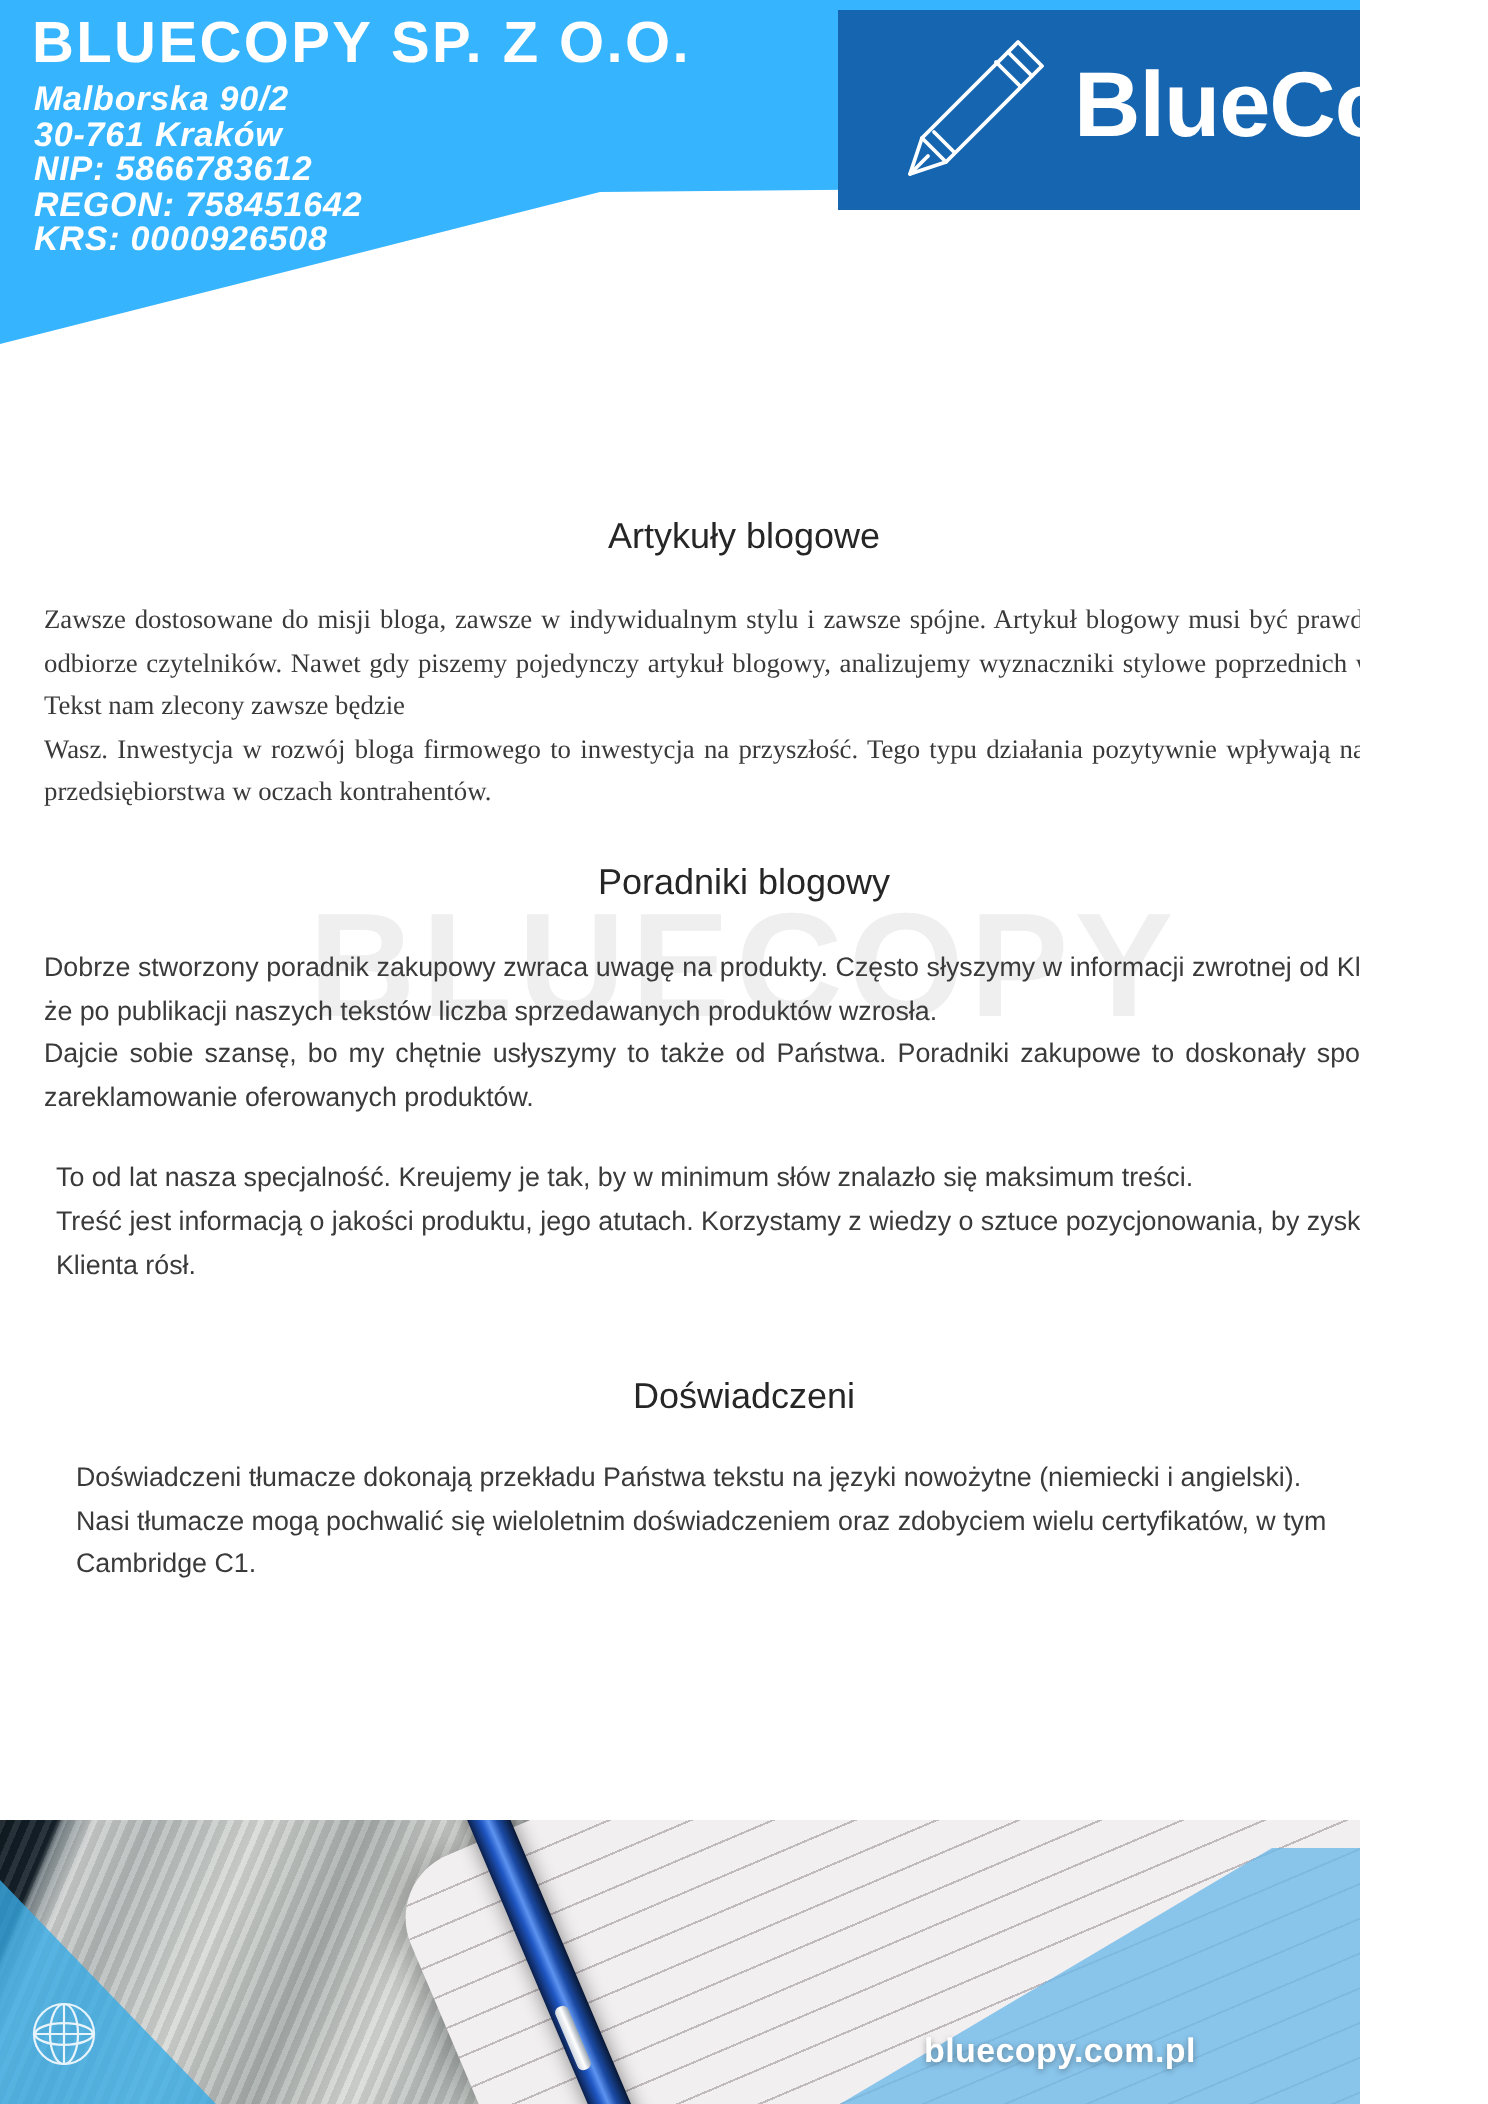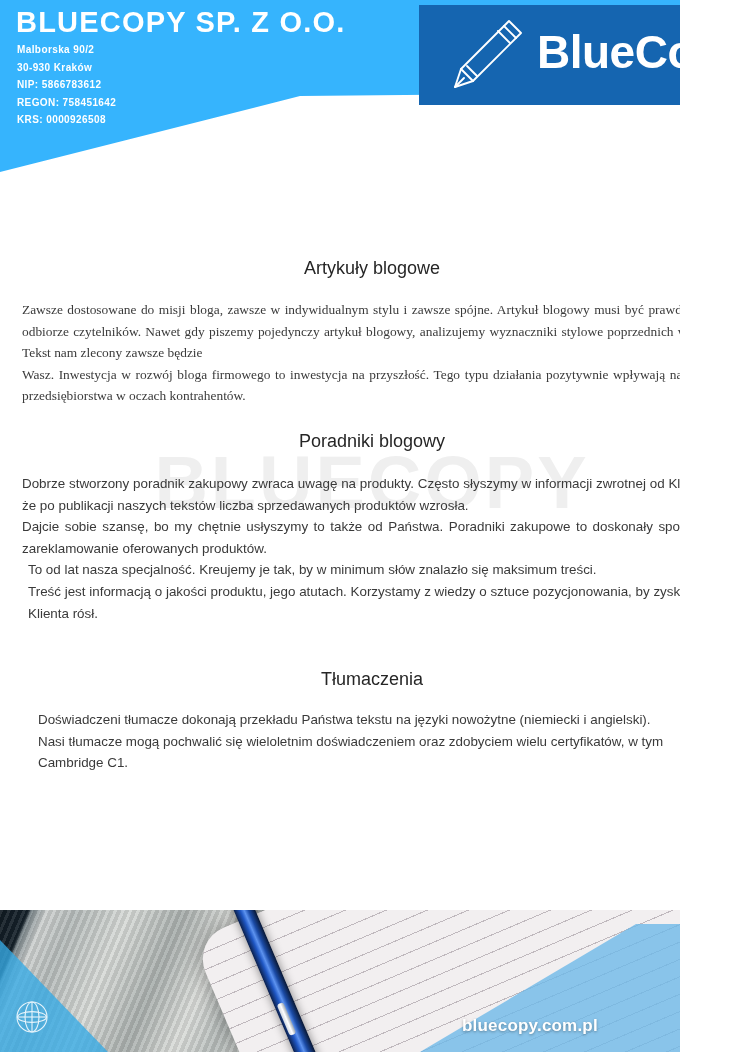--- a/index.html
+++ b/index.html
@@ -19,22 +19,23 @@
     clip-path:polygon(0 0, 744px 0, 744px 92px, 300px 96px, 0 172px);
     z-index:1;
   }
   .company-title{
     position:absolute;left:16px;top:6px;z-index:4;
     color:#ffffff;font-size:29px;font-weight:bold;letter-spacing:1.2px;
     font-family:"Liberation Sans", sans-serif;white-space:nowrap;
   }
   .company-details{
     position:absolute;left:17px;top:41px;z-index:4;
-    color:#ffffff;font-size:10px;line-height:17.5px;font-weight:bold;
+    color:#ffffff;font-size:17px;line-height:17.5px;font-weight:bold;
     letter-spacing:0.4px;
+    font-style:italic;
   }
   .company-details div{white-space:nowrap;}
 
   
   .logo-box{
     position:absolute;left:419px;top:5px;width:325px;height:100px;
     background:#1565b0;z-index:3;overflow:hidden;
   }
   .logo-pencil{position:absolute;left:30px;top:12px;width:78px;height:76px;}
   .logo-text{
@@ -65,21 +66,21 @@
     font-family:"Liberation Sans", sans-serif;
   }
   .justify > p{text-align:justify;margin:0;}
   .plain > p{text-align:left;margin:0;}
 
   .s1-head{margin-top:58px;}
   .s1-body{margin-top:20px;font-family:Liberation Serif, serif;}
   .s2-head{margin-top:24px;}
   .s2-body{margin-top:21px;}
   .s3-head{margin-top:20px;}
-  .s3-body{padding-left:28px;}
+  .s3-body{margin-top:19px;padding-left:28px;}
   .s4-head{margin-top:45px;}
   .s4-body{margin-top:19px;padding-left:38px;}
 
   
   .footer{
     position:absolute;left:0;top:910px;width:744px;height:142px;
     overflow:hidden;z-index:3;background:#2a3338;
   }
   .photo-desk{
     position:absolute;left:0;top:0;width:744px;height:142px;
@@ -149,21 +150,21 @@
 <body>
 
 <div class="page">
 
   <div class="header-band"></div>
 
   <div class="company-title">BLUECOPY SP. Z O.O.</div>
 
   <div class="company-details">
     <div>Malborska 90/2</div>
-    <div>30-930 Kraków</div>
+    <div>30-761 Kraków</div>
     <div>NIP: 5866783612</div>
     <div>REGON: 758451642</div>
     <div>KRS: 0000926508</div>
   </div>
 
   <div class="logo-box">
     <svg class="logo-pencil" viewBox="0 0 78 76">
       <g fill="none" stroke="#ffffff" stroke-width="1.9" stroke-linejoin="round" stroke-linecap="round">
         <path d="M60 4 L72 16 L24 64 L6 70 L12 52 Z"></path>
         <path d="M55 9 L67 21"></path>
@@ -197,21 +198,21 @@
     </div>
 
     <div class="section">
       <div class="section-body plain s3-body">
         <p>To od lat nasza specjalność. Kreujemy je tak, by w minimum słów znalazło się maksimum treści.</p>
         <p>Treść jest informacją o jakości produktu, jego atutach. Korzystamy z wiedzy o sztuce pozycjonowania, by zysk Klienta rósł.</p>
       </div>
     </div>
 
     <div class="section">
-      <h2 class="section-heading s4-head">Tłumaczenia</h2>
+      <h2 class="section-heading s4-head">Doświadczeni</h2>
       <div class="section-body plain s4-body">
         <p>Doświadczeni tłumacze dokonają przekładu Państwa tekstu na języki nowożytne (niemiecki i angielski).</p>
         <p>Nasi tłumacze mogą pochwalić się wieloletnim doświadczeniem oraz zdobyciem wielu certyfikatów, w tym Cambridge C1.</p>
       </div>
     </div>
 
   </div>
 
   <div class="footer">
     <div class="photo-desk"></div>

